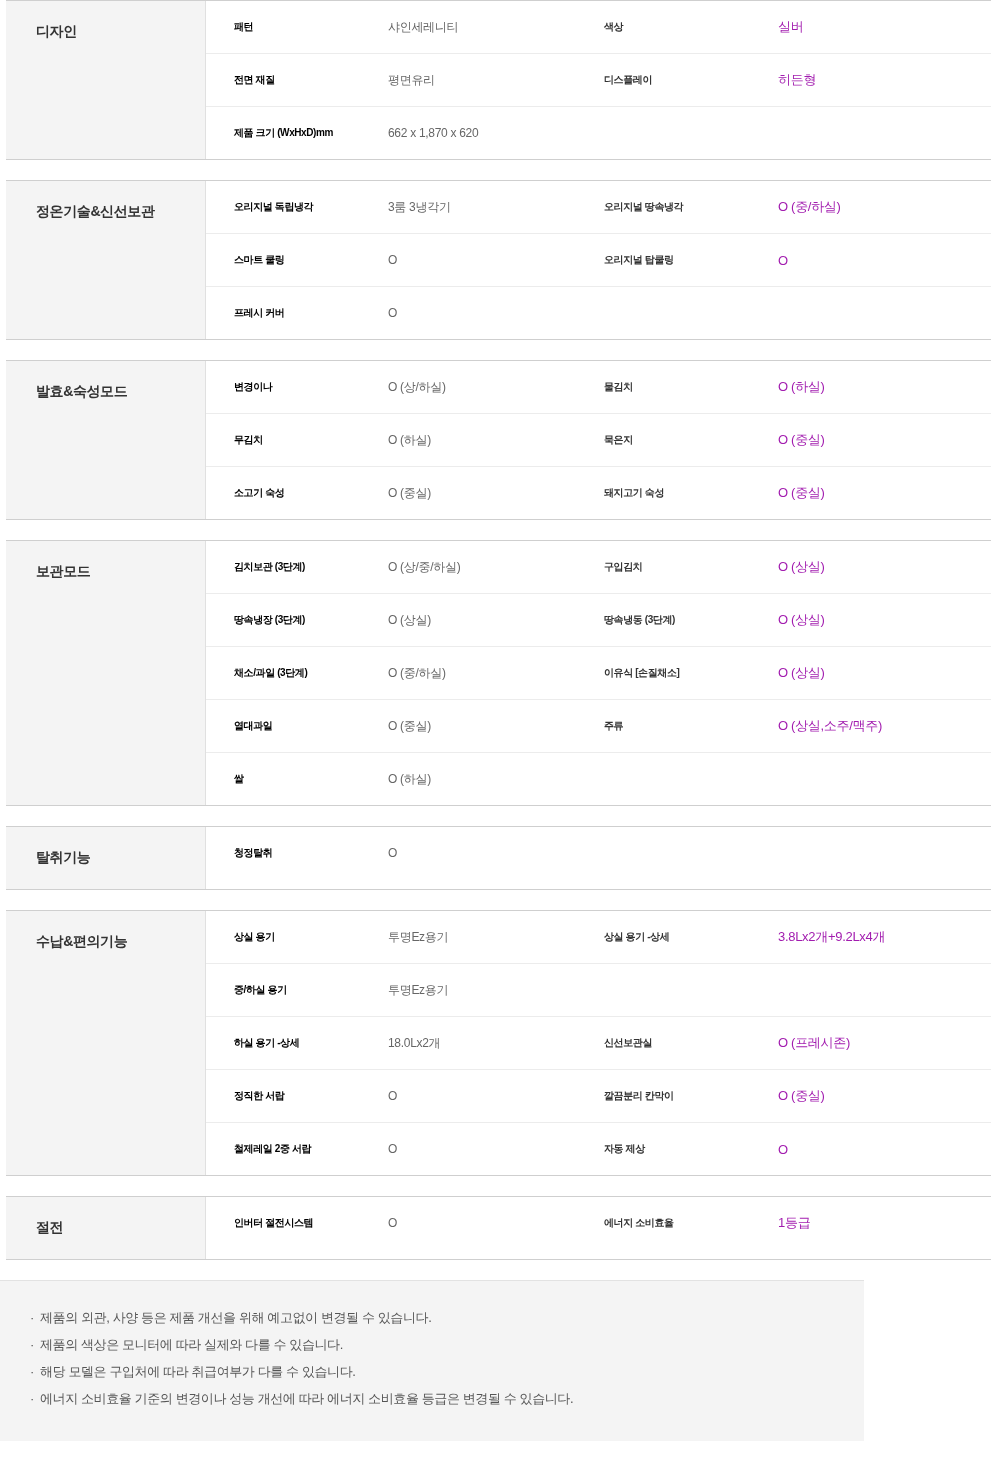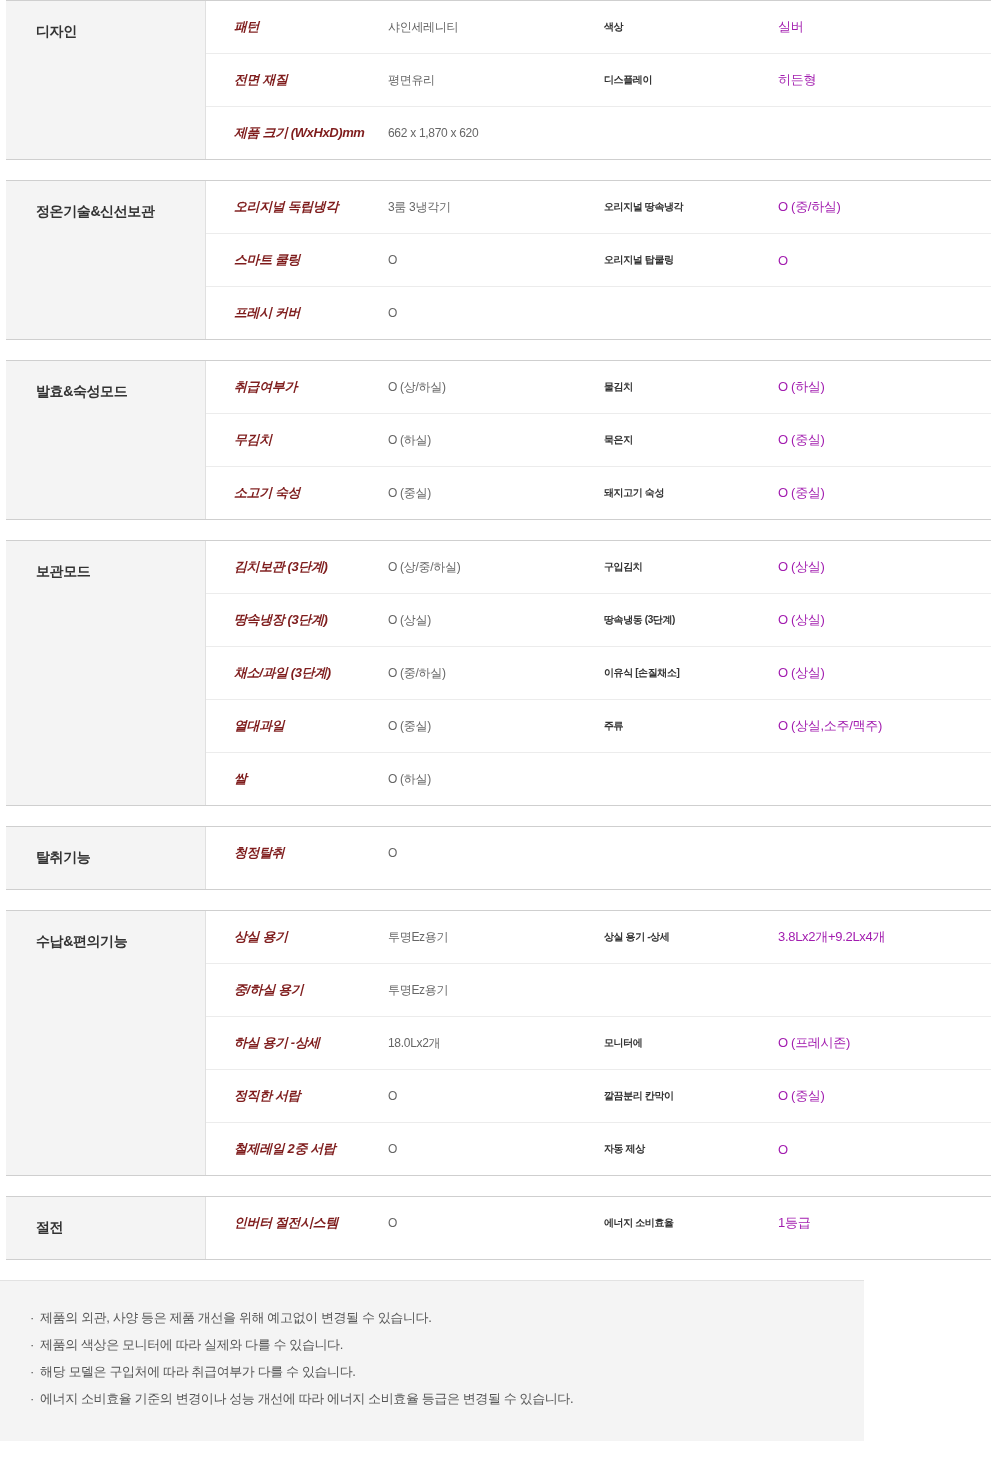--- a/index.html
+++ b/index.html
@@ -55,25 +55,24 @@
   .cell {
     display: flex;
     align-items: center;
     box-sizing: border-box;
     min-height: 52px;
   }
   .cell-label {
     width: 180px;
     min-width: 180px;
     padding: 8px 10px 8px 28px;
-    font-size: 13px;
+    font-size: 10px;
     font-weight: bold;
-    color: #7f1d1d;
-    letter-spacing: -0.4px;
-    font-style: italic;
+    color: #000000;
+    letter-spacing: -0.4px;
   }
   .cell-value {
     width: 210px;
     min-width: 210px;
     padding: 8px 10px 8px 2px;
     font-size: 12px;
     color: #666666;
     letter-spacing: -0.3px;
   }
   .cell-label2 {
@@ -167,21 +166,21 @@
         <div class="cell cell-label2"></div>
         <div class="cell cell-value2"></div>
       </div>
     </div>
   </div>
 
   <div class="spec-group">
     <div class="group-title">발효&amp;숙성모드</div>
     <div class="group-rows">
       <div class="spec-row">
-        <div class="cell cell-label">취급여부가</div>
+        <div class="cell cell-label">변경이나</div>
         <div class="cell cell-value">O (상/하실)</div>
         <div class="cell cell-label2">물김치</div>
         <div class="cell cell-value2">O (하실)</div>
       </div>
       <div class="spec-row">
         <div class="cell cell-label">무김치</div>
         <div class="cell cell-value">O (하실)</div>
         <div class="cell cell-label2">묵은지</div>
         <div class="cell cell-value2">O (중실)</div>
       </div>
@@ -251,21 +250,21 @@
         <div class="cell cell-label2">상실 용기 -상세</div>
         <div class="cell cell-value2">3.8Lx2개+9.2Lx4개</div>
       </div>
       <div class="spec-row">
         <div class="cell cell-label">중/하실 용기</div>
         <div class="cell cell-value">투명Ez용기</div>
       </div>
       <div class="spec-row">
         <div class="cell cell-label">하실 용기 -상세</div>
         <div class="cell cell-value">18.0Lx2개</div>
-        <div class="cell cell-label2">모니터에</div>
+        <div class="cell cell-label2">신선보관실</div>
         <div class="cell cell-value2">O (프레시존)</div>
       </div>
       <div class="spec-row">
         <div class="cell cell-label">정직한 서랍</div>
         <div class="cell cell-value">O</div>
         <div class="cell cell-label2">깔끔분리 칸막이</div>
         <div class="cell cell-value2">O (중실)</div>
       </div>
       <div class="spec-row">
         <div class="cell cell-label">철제레일 2중 서랍</div>

